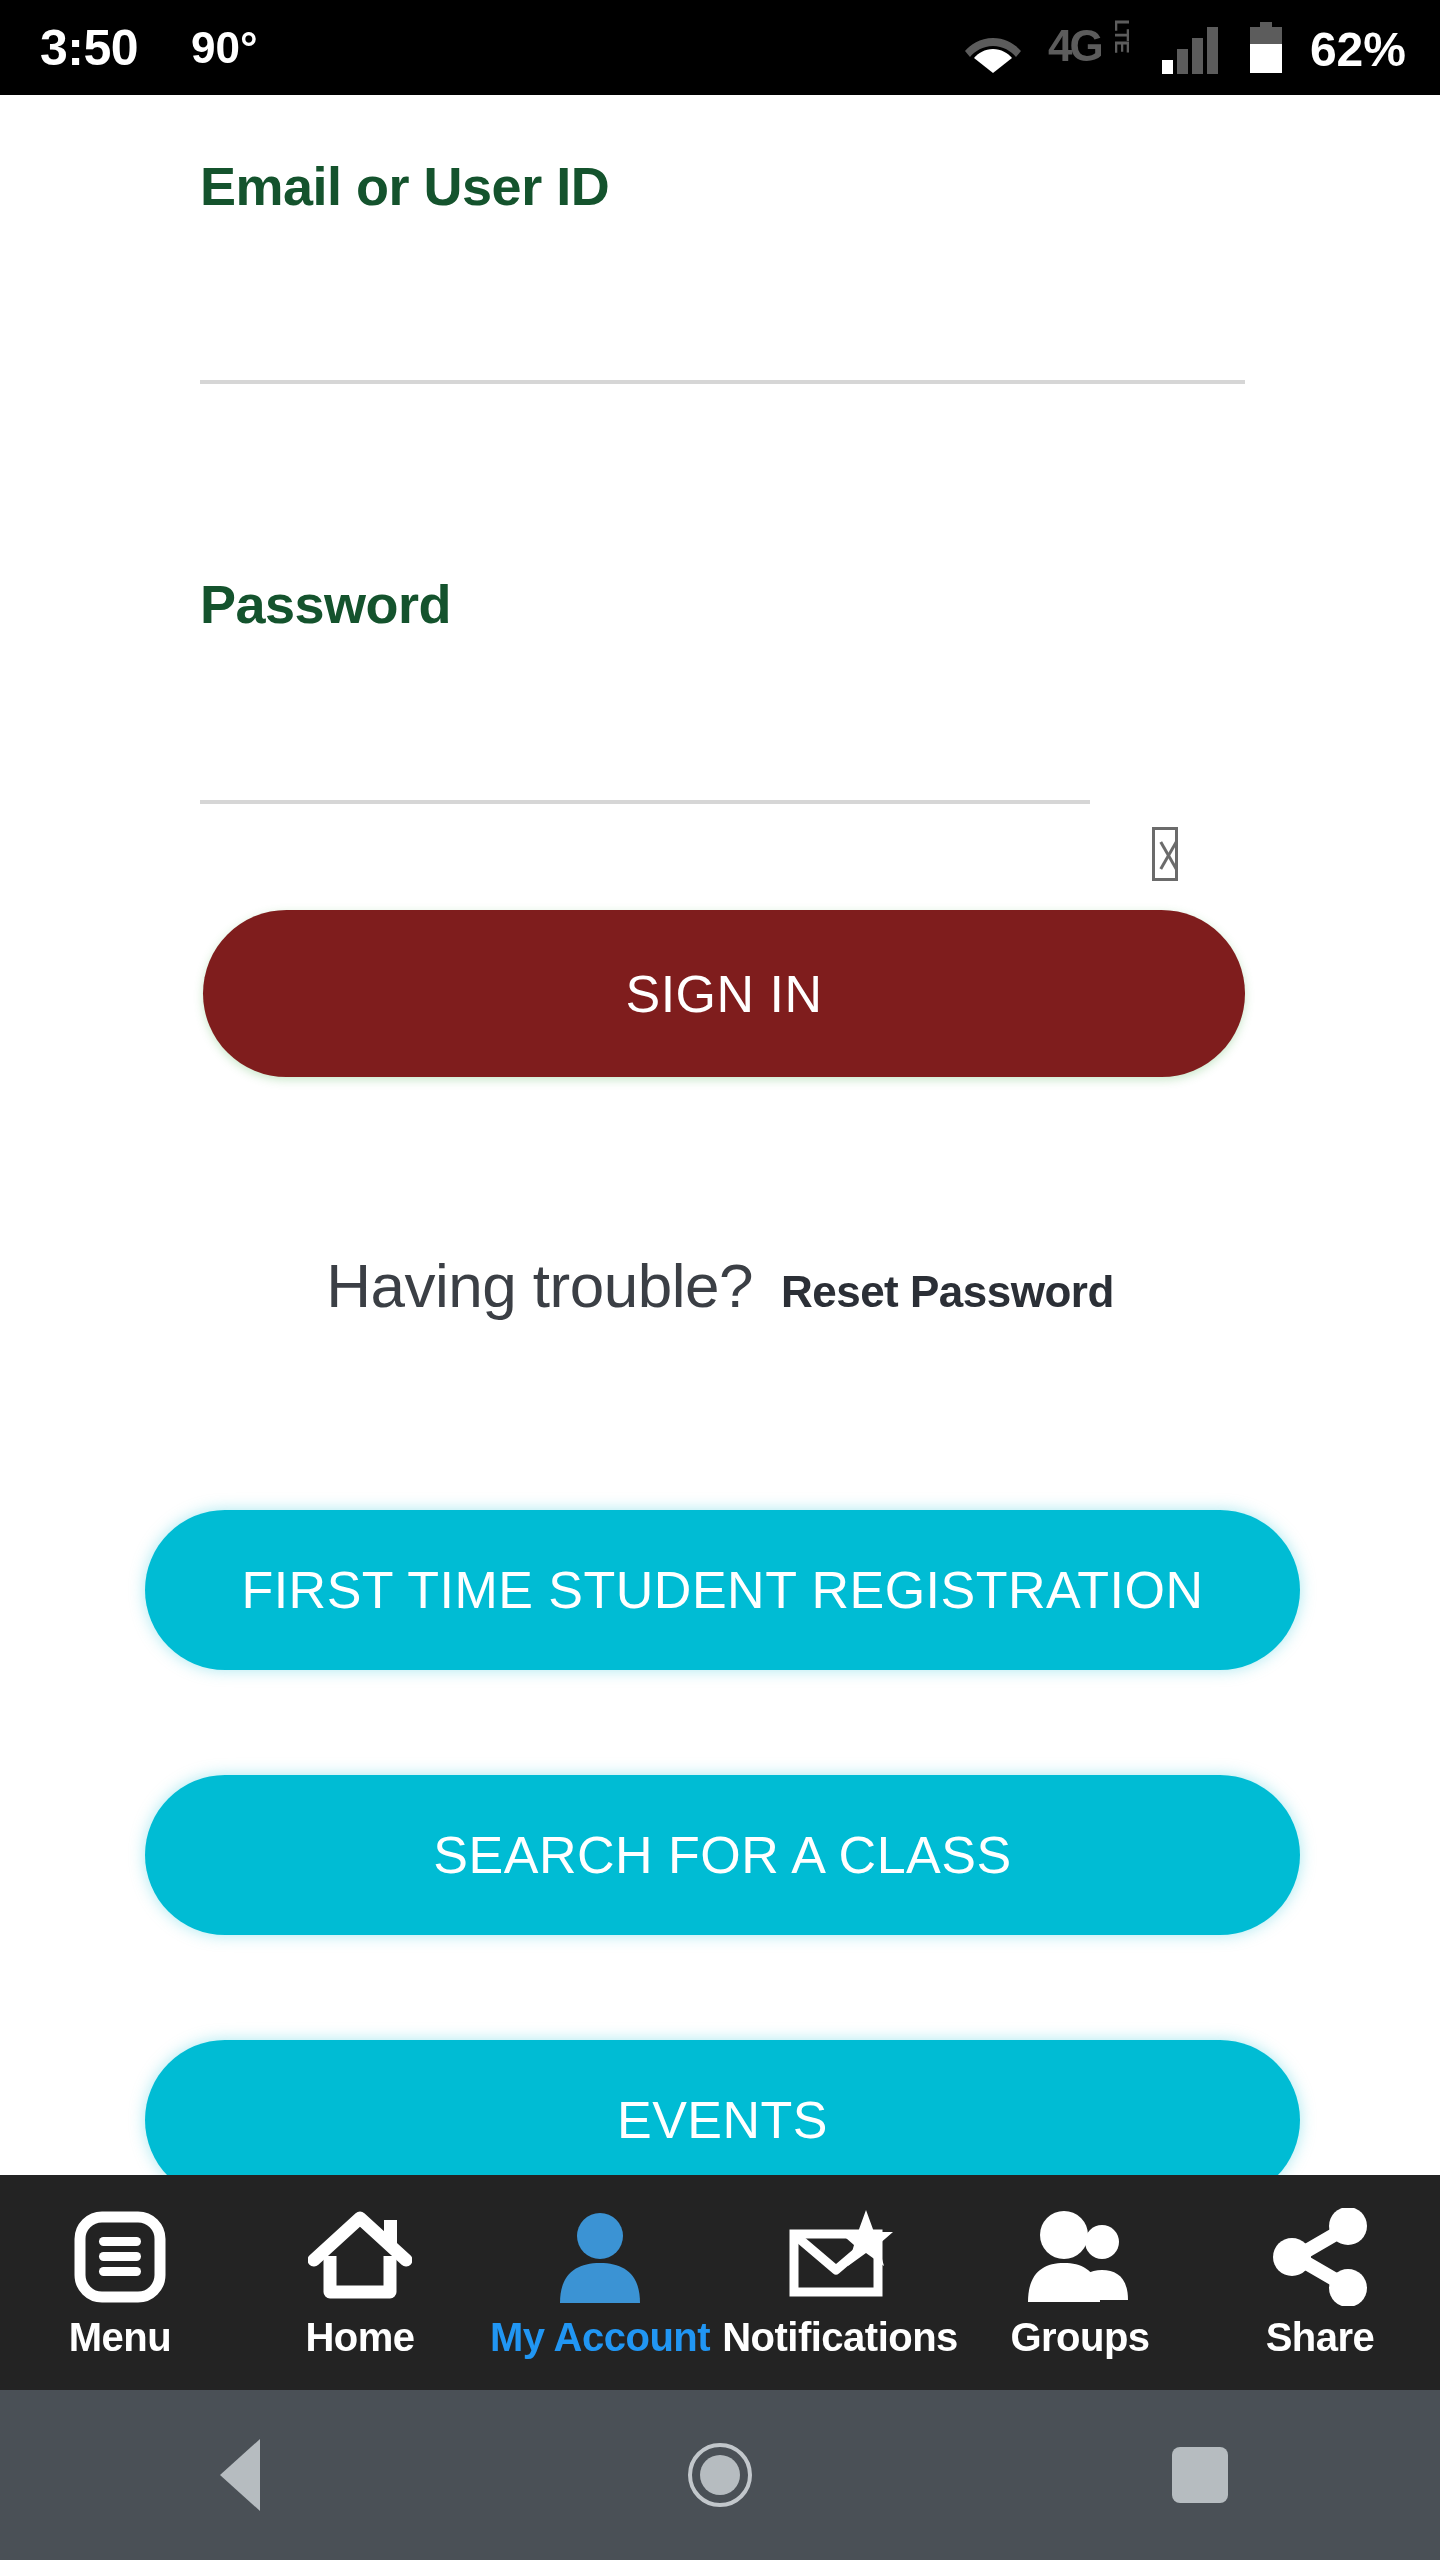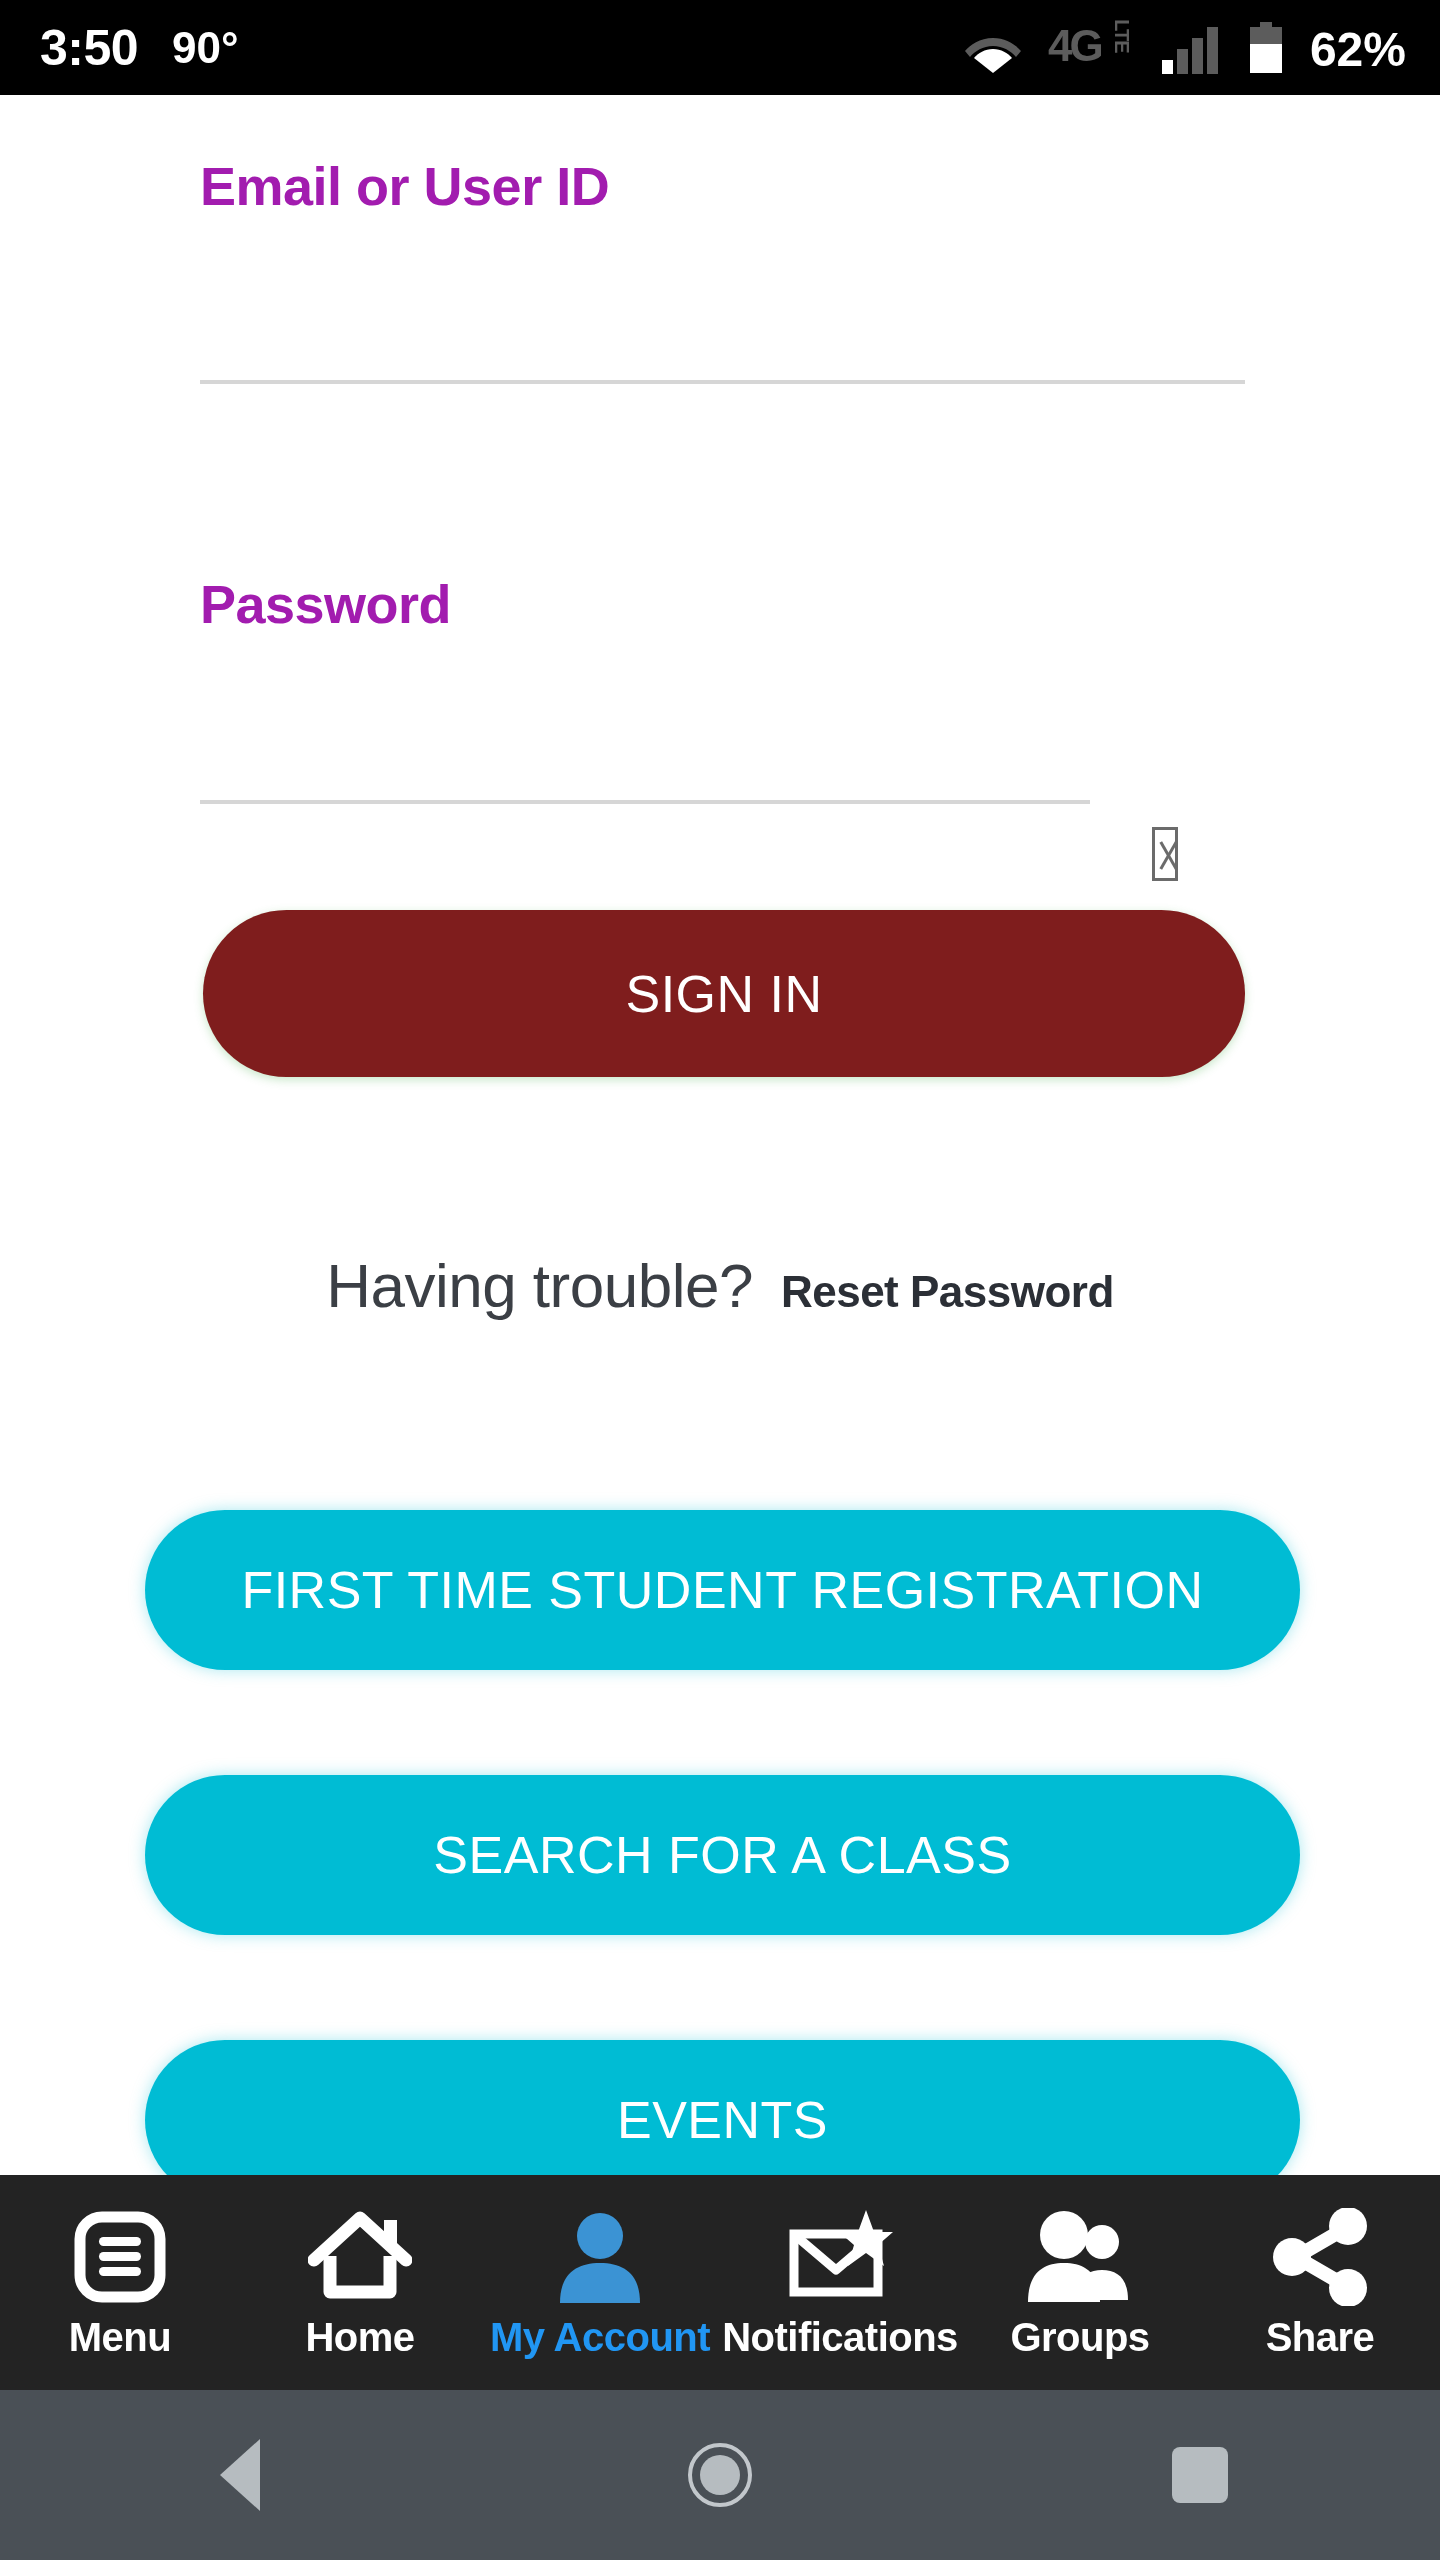--- a/index.html
+++ b/index.html
@@ -11,21 +11,21 @@
   }
   #screen { position:relative; width:1440px; height:2560px; background:#fff; }
 
   
   #status-bar {
     position:absolute; top:0; left:0; width:1440px; height:95px;
     background:#000000; color:#ffffff;
     display:flex; align-items:center; justify-content:space-between;
     padding:0 34px 0 40px;
   }
-  .sb-left { display:flex; align-items:center; gap:34px; }
+  .sb-left { display:flex; align-items:center; gap:53px; }
   .sb-time { font-size:50px; font-weight:bold; letter-spacing:-0.5px; line-height:1; }
   .sb-temp { font-size:44px; font-weight:bold; line-height:1; }
   .sb-right { display:flex; align-items:flex-end; gap:26px; }
   .sb-batt-pct { font-size:48px; font-weight:bold; line-height:1; margin-left:0; }
 
   .ico-wifi { width:58px; height:42px; position:relative; }
   .ico-lte  { width:88px; height:48px; position:relative; }
   .lte-4g {
     position:absolute; left:0; top:-2px;
     font-size:44px; font-weight:bold; color:#5c5c5c;
@@ -43,21 +43,21 @@
   .sig-bar.on { background:#ffffff; }
   .ico-batt { width:36px; height:52px; position:relative; }
 
   
   #content {
     position:absolute; top:95px; left:0; width:1440px; height:2080px;
     background:#ffffff;
   }
   .field-label {
     position:absolute; left:200px;
-    font-size:54px; font-weight:bold; color:#a21caf;
+    font-size:54px; font-weight:bold; color:#14532d;
     font-family:"Liberation Sans Narrow","Liberation Sans",sans-serif;
     letter-spacing:-0.5px; white-space:nowrap;
   }
   .field-underline { position:absolute; height:4px; background:#d6d6d6; }
   .field-input {
     position:absolute; background:transparent; border:none; outline:none;
     font-size:46px; color:#333; font-family:"Liberation Sans",sans-serif;
     padding:0;
   }
   

